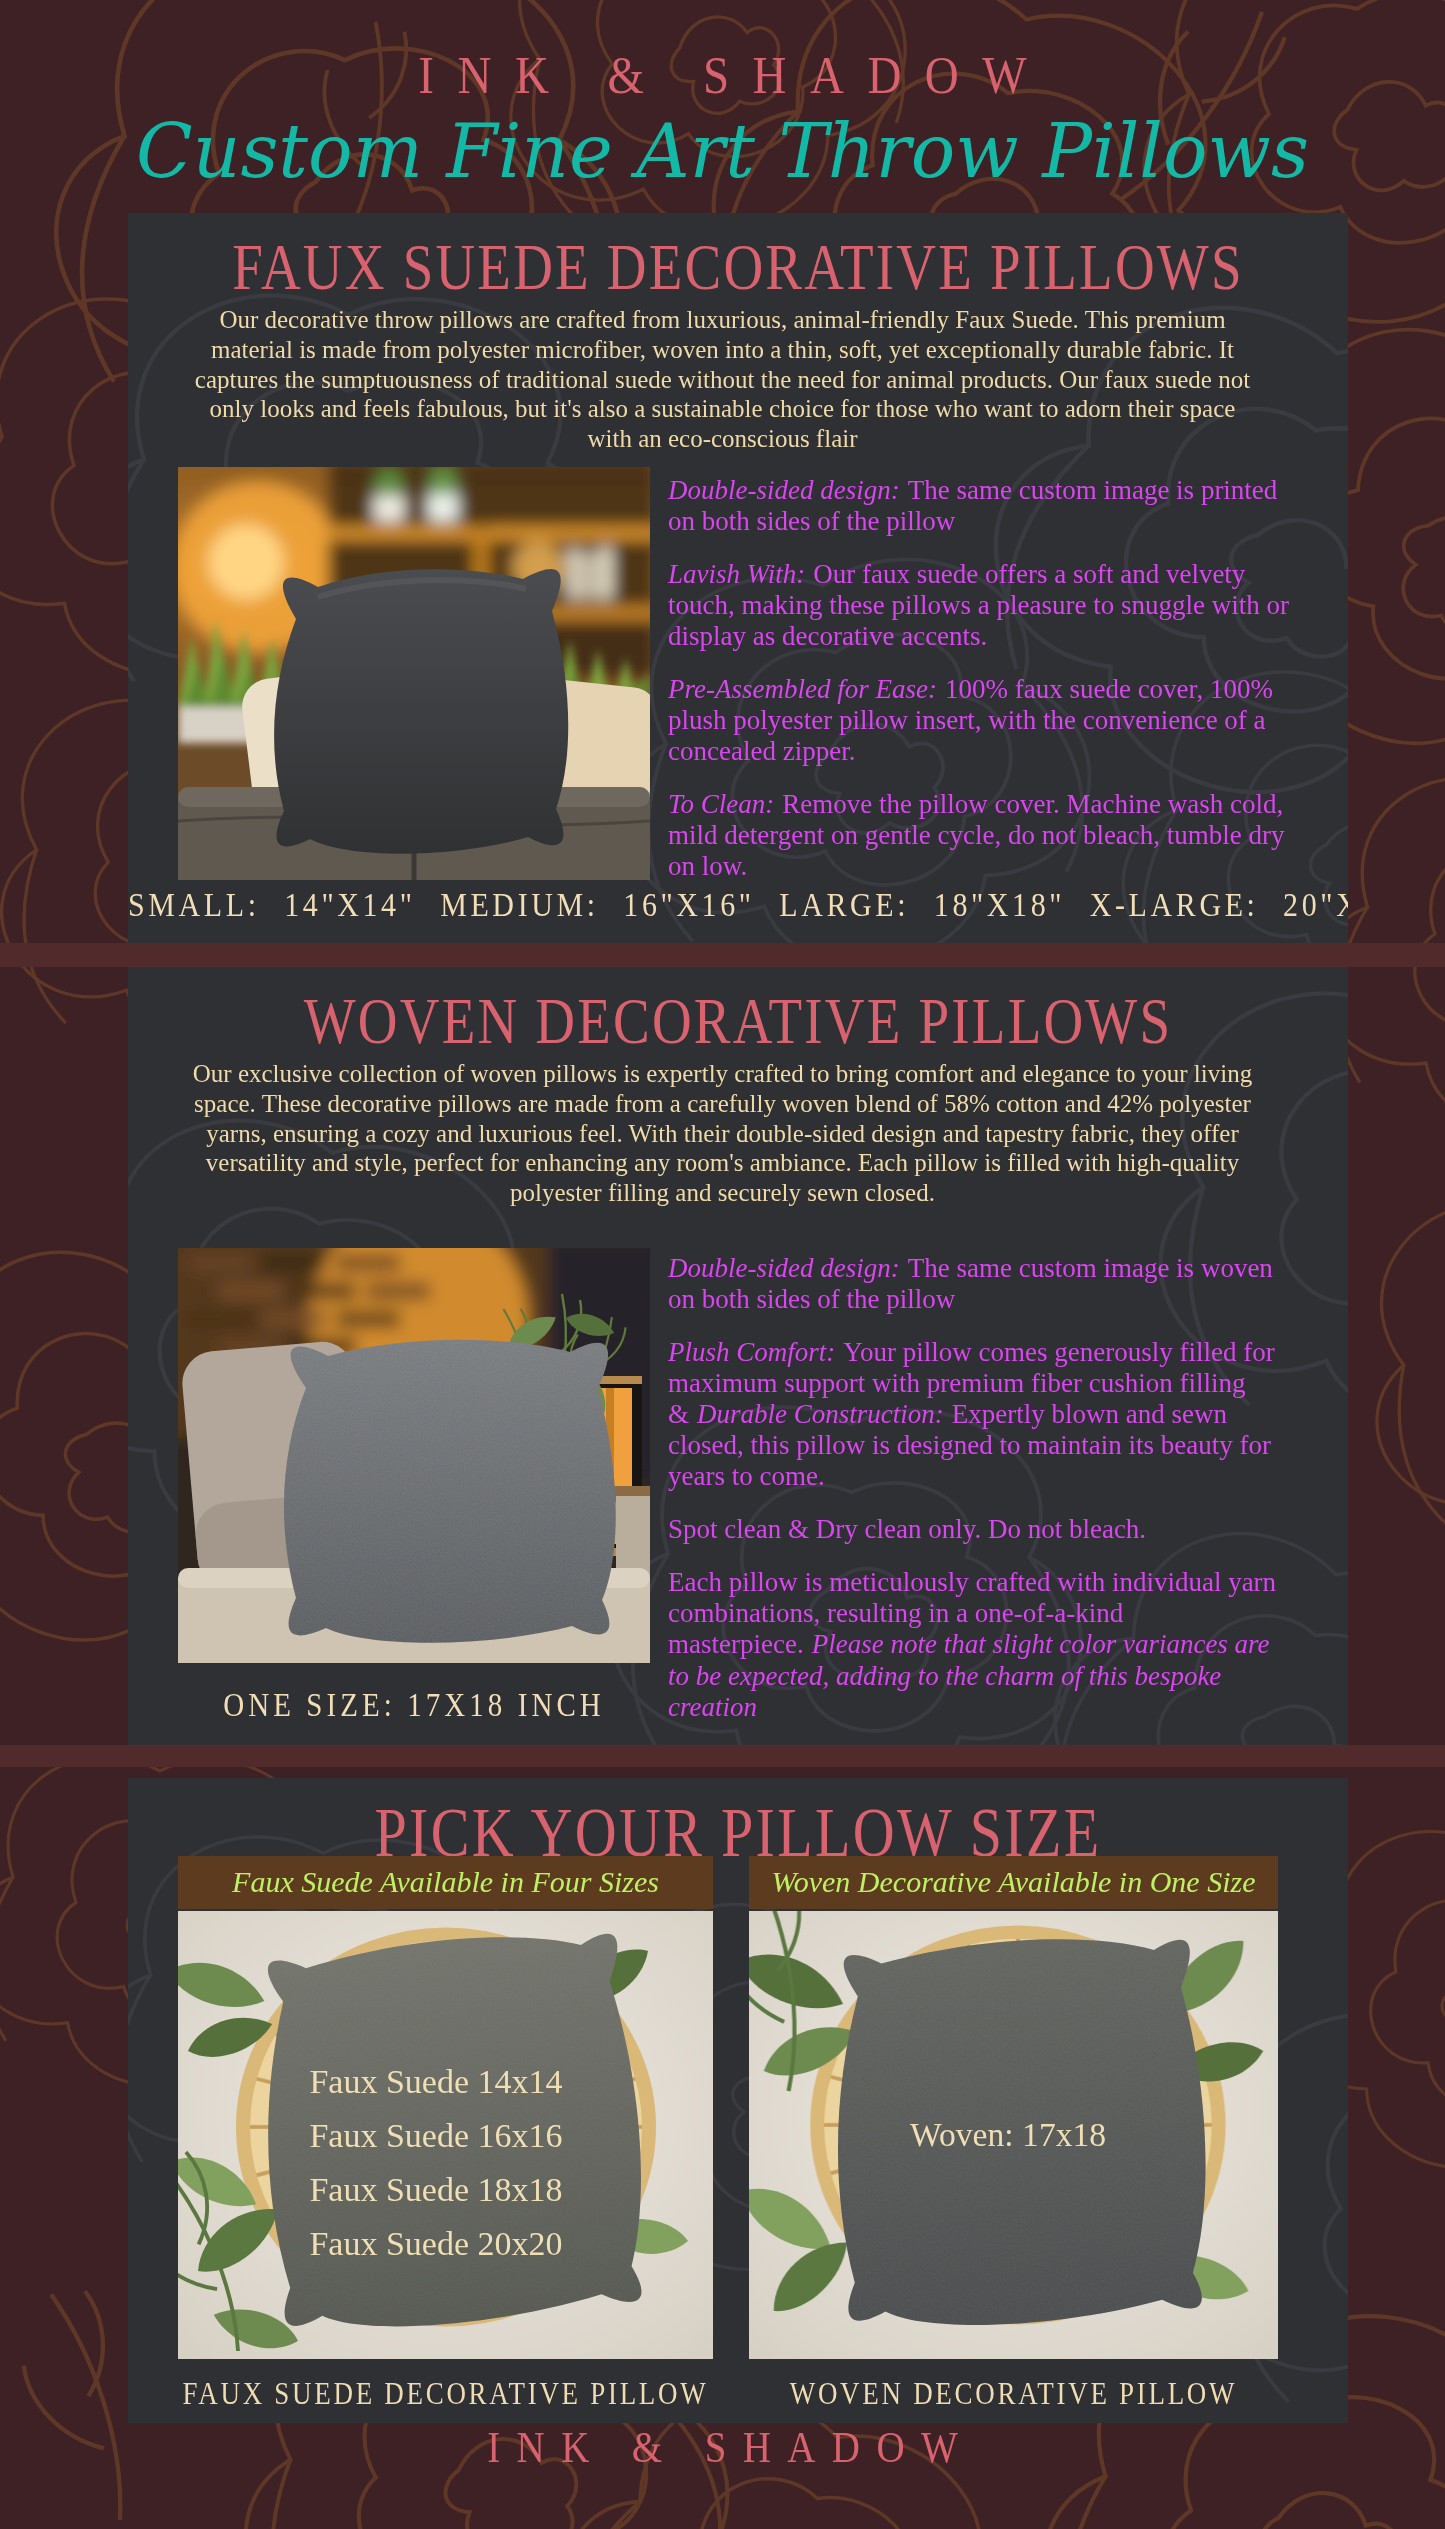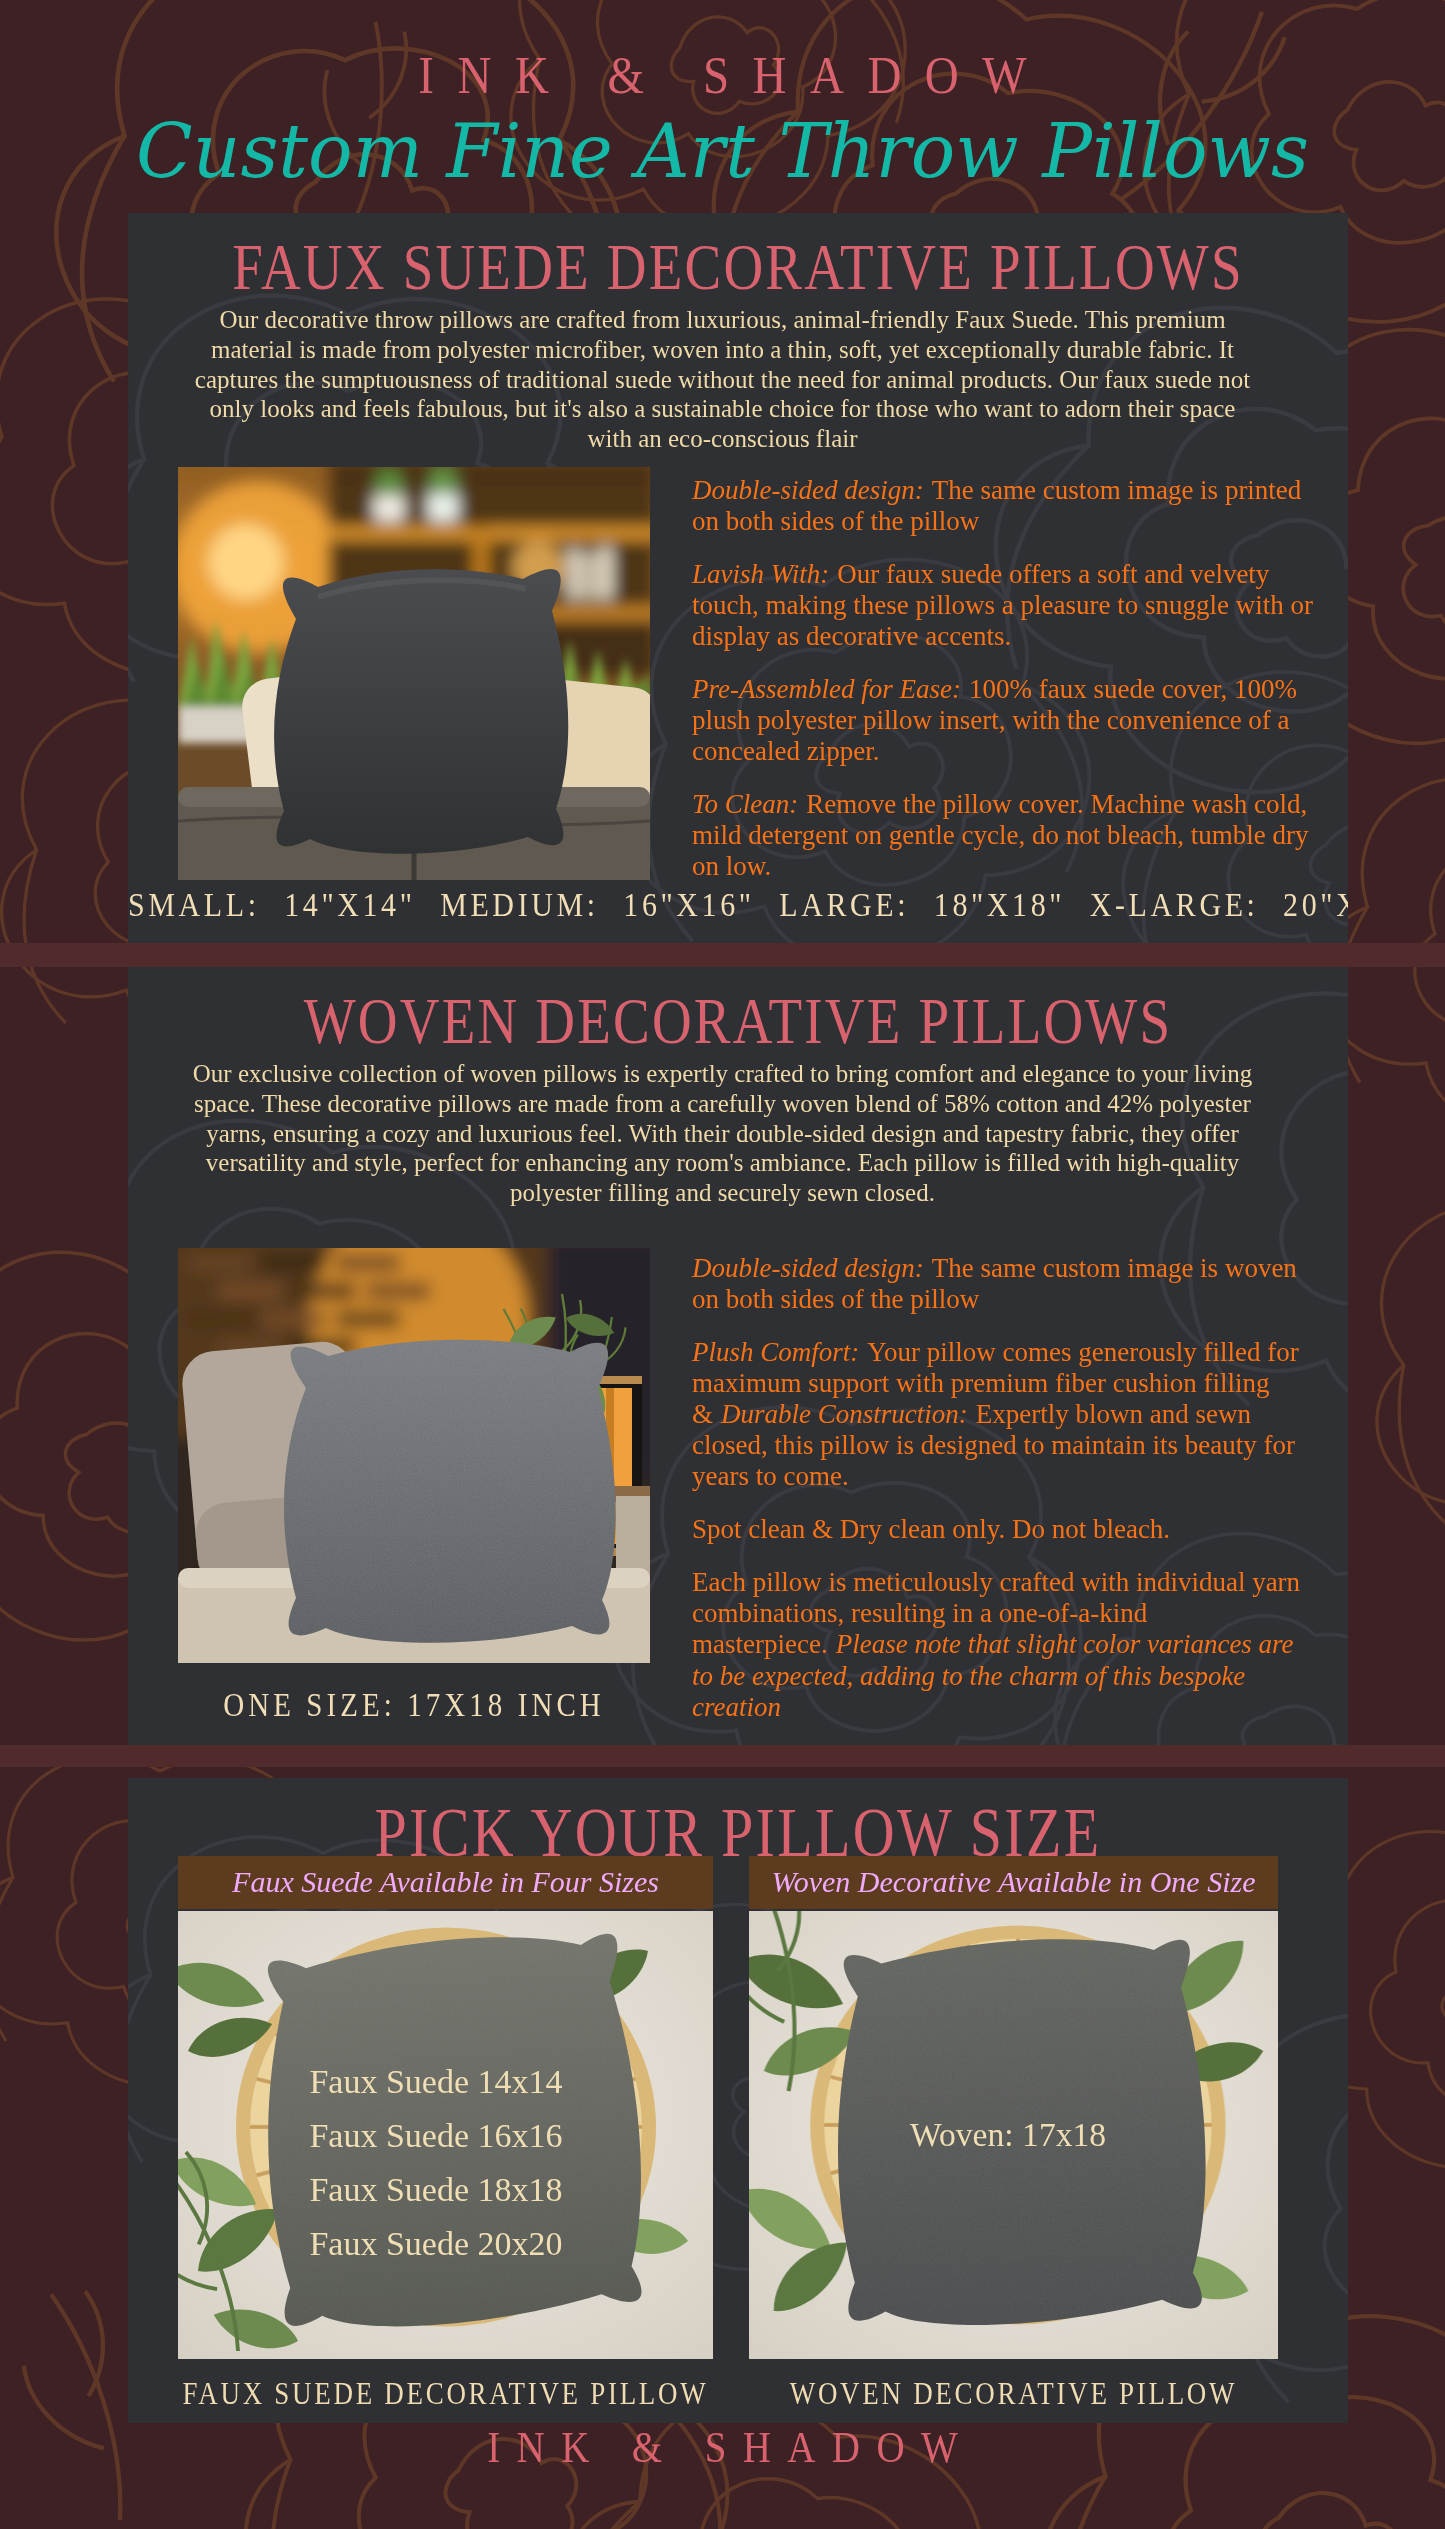--- a/index.html
+++ b/index.html
@@ -43,22 +43,22 @@
   .intro {
     position:absolute; top:92px; left:64px; width:1061px; text-align:center;
     font-size:25px; line-height:1.19; color:#F0DAA8;
   }
 
   .photo { position:absolute; left:50px; display:block; }
   #photo1 { top:254px; width:472px; height:413px; }
   #photo2 { top:281px; width:472px; height:415px; }
 
   .features {
-    position:absolute; left:564px; width:628px;
-    font-size:27px; line-height:1.15; color:#f97316;
+    position:absolute; left:540px; width:628px;
+    font-size:27px; line-height:1.15; color:#d946ef;
   }
   #panel1 .features { top:262px; }
   #panel2 .features { top:286px; }
   .features p { margin:0 0 22px 0; }
   .features .it { font-style:italic; margin-right:8px; }
   .features .rm { font-style:normal; margin-right:8px; }
 
   .sizes-line {
     position:absolute; top:674px; left:0; width:100%; text-align:center;
     font-size:30px; letter-spacing:.12em; word-spacing:.45em;
@@ -67,21 +67,21 @@
   .one-size {
     position:absolute; top:722px; left:50px; width:472px; text-align:center;
     font-size:29px; letter-spacing:.14em; color:#F2DEB6; transform:scaleY(1.15);
     white-space:nowrap;
   }
 
   .pick-col { position:absolute; top:78px; }
   #pick-left  { left:50px;  width:535px; }
   #pick-right { left:621px; width:529px; }
   .banner {
-    height:53px; background:#5D3B1F; color:#f0abfc;
+    height:53px; background:#5D3B1F; color:#bef264;
     font-style:italic; font-size:30px; line-height:52px; text-align:center;
     white-space:nowrap;
   }
   .photo3 { display:block; width:100%; height:448px; margin-top:2px; }
   .caption {
     margin-top:20px; text-align:center; color:#F0DCB2;
     font-size:27px; letter-spacing:.1em; transform:scaleY(1.15);
     white-space:nowrap;
   }
 

